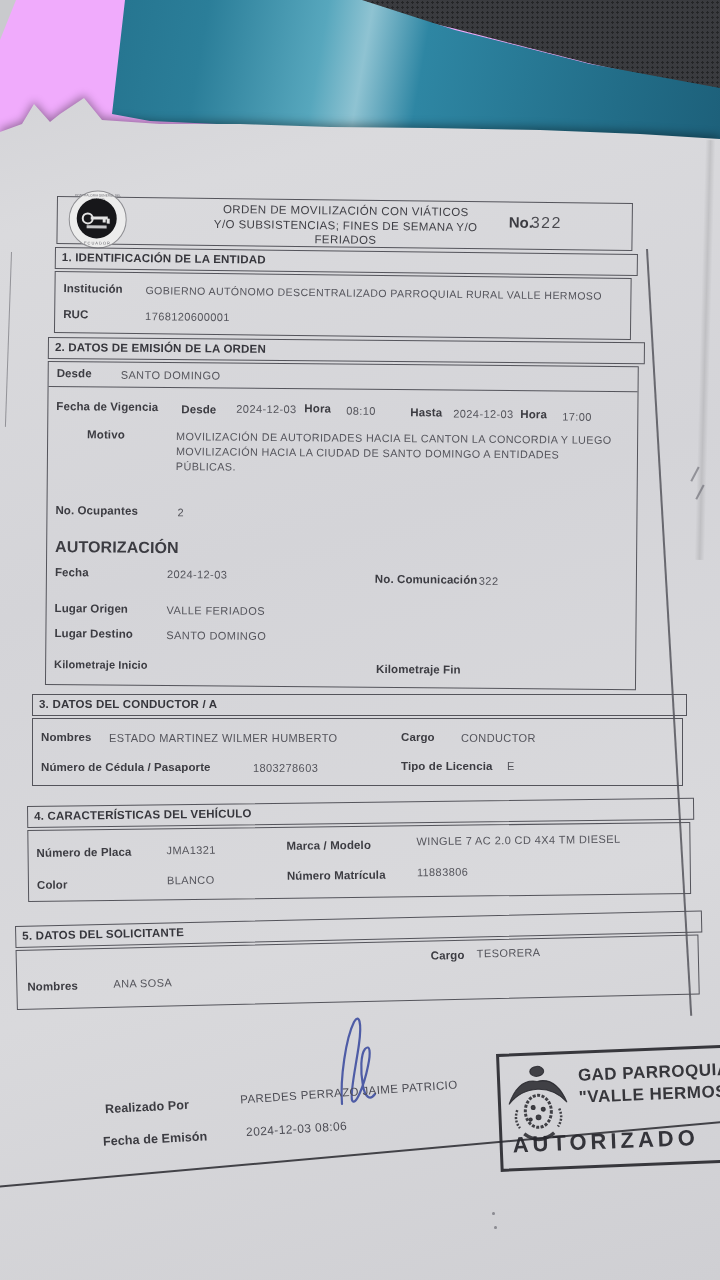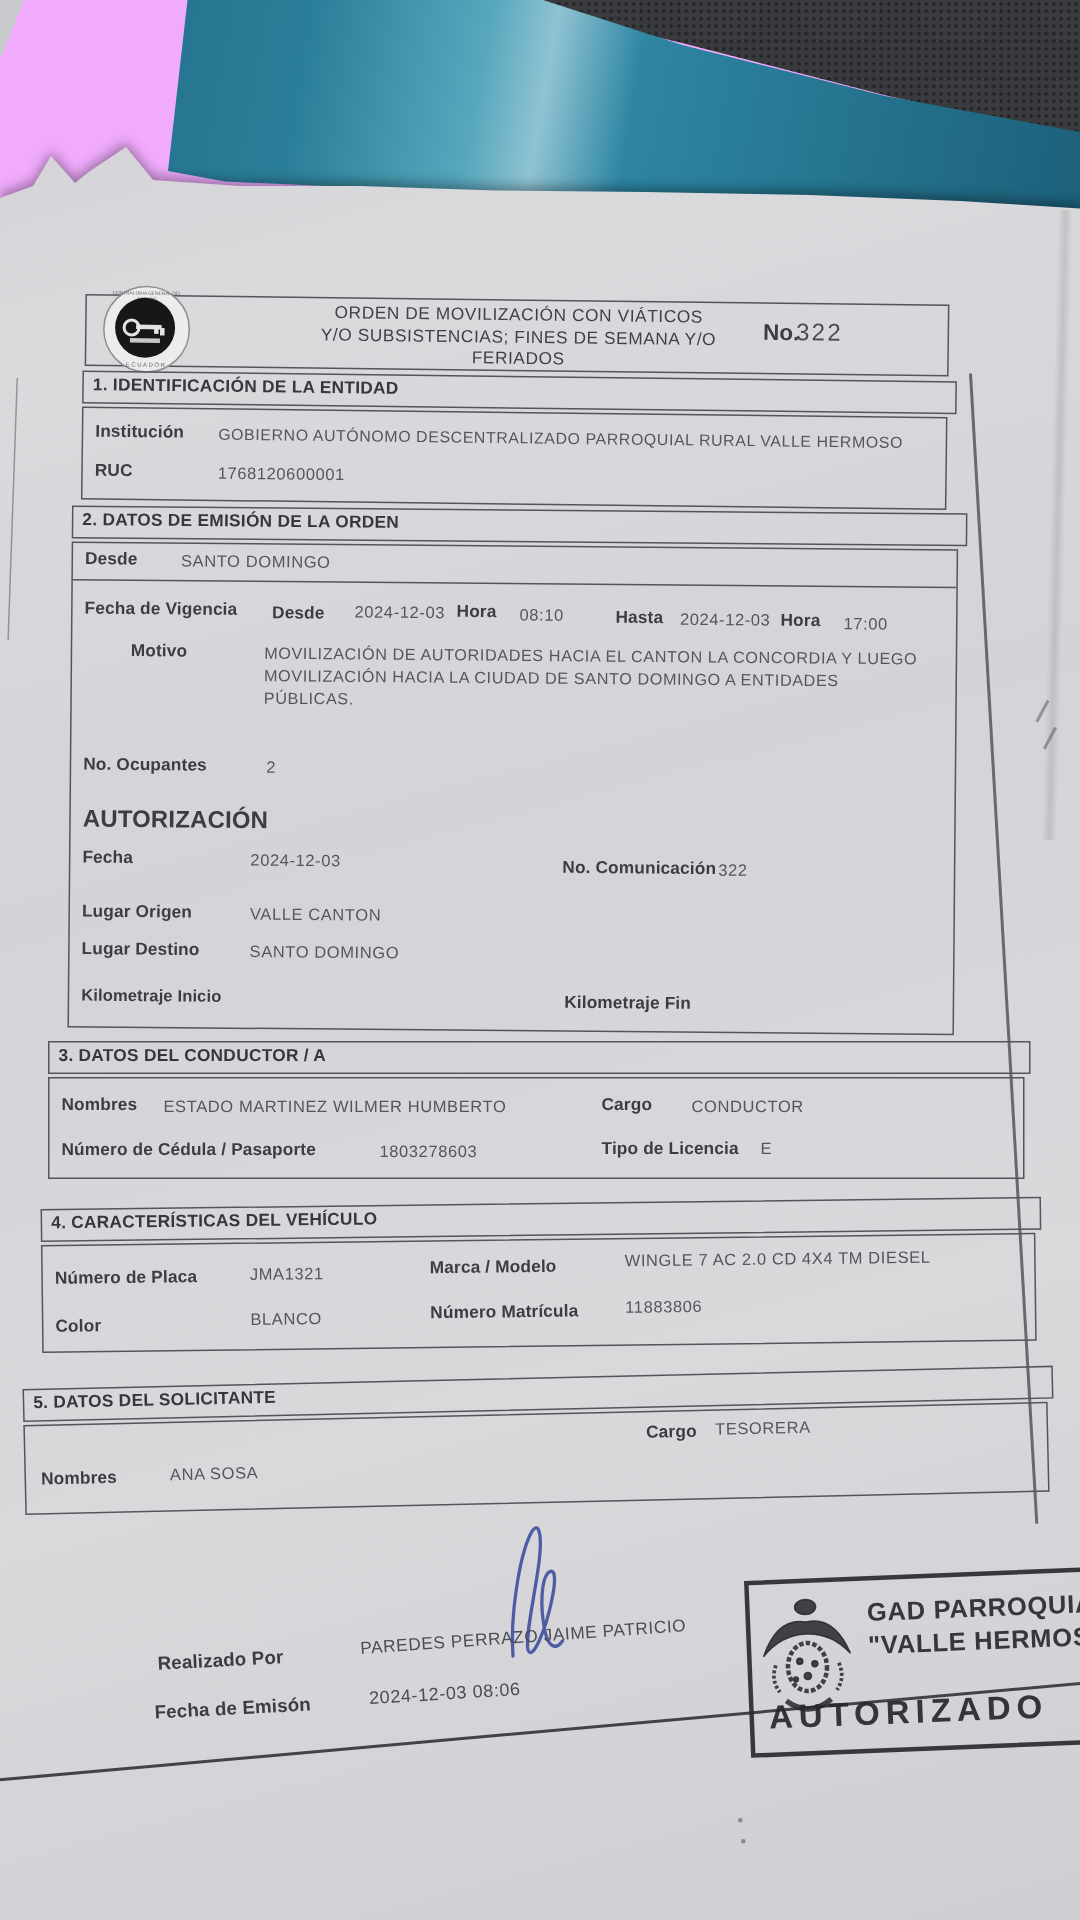--- a/index.html
+++ b/index.html
@@ -123,21 +123,21 @@
       <span class="abs lbl" style="left:8px;top:66px;padding-left:31px;">Motivo</span>
       <div class="abs val" style="left:128px;top:66px;width:436px;white-space:normal;line-height:15px;font-size:10.8px;">MOVILIZACIÓN DE AUTORIDADES HACIA EL CANTON LA CONCORDIA Y LUEGO MOVILIZACIÓN HACIA LA CIUDAD DE SANTO DOMINGO A ENTIDADES PÚBLICAS.</div>
       <span class="abs lbl" style="left:8px;top:142px;">No. Ocupantes</span>
       <span class="abs val" style="left:130px;top:143px;">2</span>
       <span class="abs lbl" style="left:8px;top:176px;font-size:16px;">AUTORIZACIÓN</span>
       <span class="abs lbl" style="left:8px;top:204px;">Fecha</span>
       <span class="abs val" style="left:120px;top:205px;">2024-12-03</span>
       <span class="abs lbl" style="left:328px;top:208px;">No. Comunicación</span>
       <span class="abs val" style="left:432px;top:209px;">322</span>
       <span class="abs lbl" style="left:8px;top:240px;">Lugar Origen</span>
-      <span class="abs val" style="left:120px;top:241px;">VALLE CANTON</span>
+      <span class="abs val" style="left:120px;top:241px;">VALLE FERIADOS</span>
       <span class="abs lbl" style="left:8px;top:265px;">Lugar Destino</span>
       <span class="abs val" style="left:120px;top:266px;">SANTO DOMINGO</span>
       <span class="abs lbl" style="left:8px;top:296px;font-size:11px;">Kilometraje Inicio</span>
       <span class="abs lbl" style="left:330px;top:298px;">Kilometraje Fin</span>
     </div>
   </div>
 
   <div class="group" style="left:32px;top:694px;width:650px;">
     <div class="box sec-head" style="left:0;top:0;width:647px;height:17px;">3. DATOS DEL CONDUCTOR / A</div>
     <div class="box" style="left:0;top:24px;width:649px;height:66px;">

